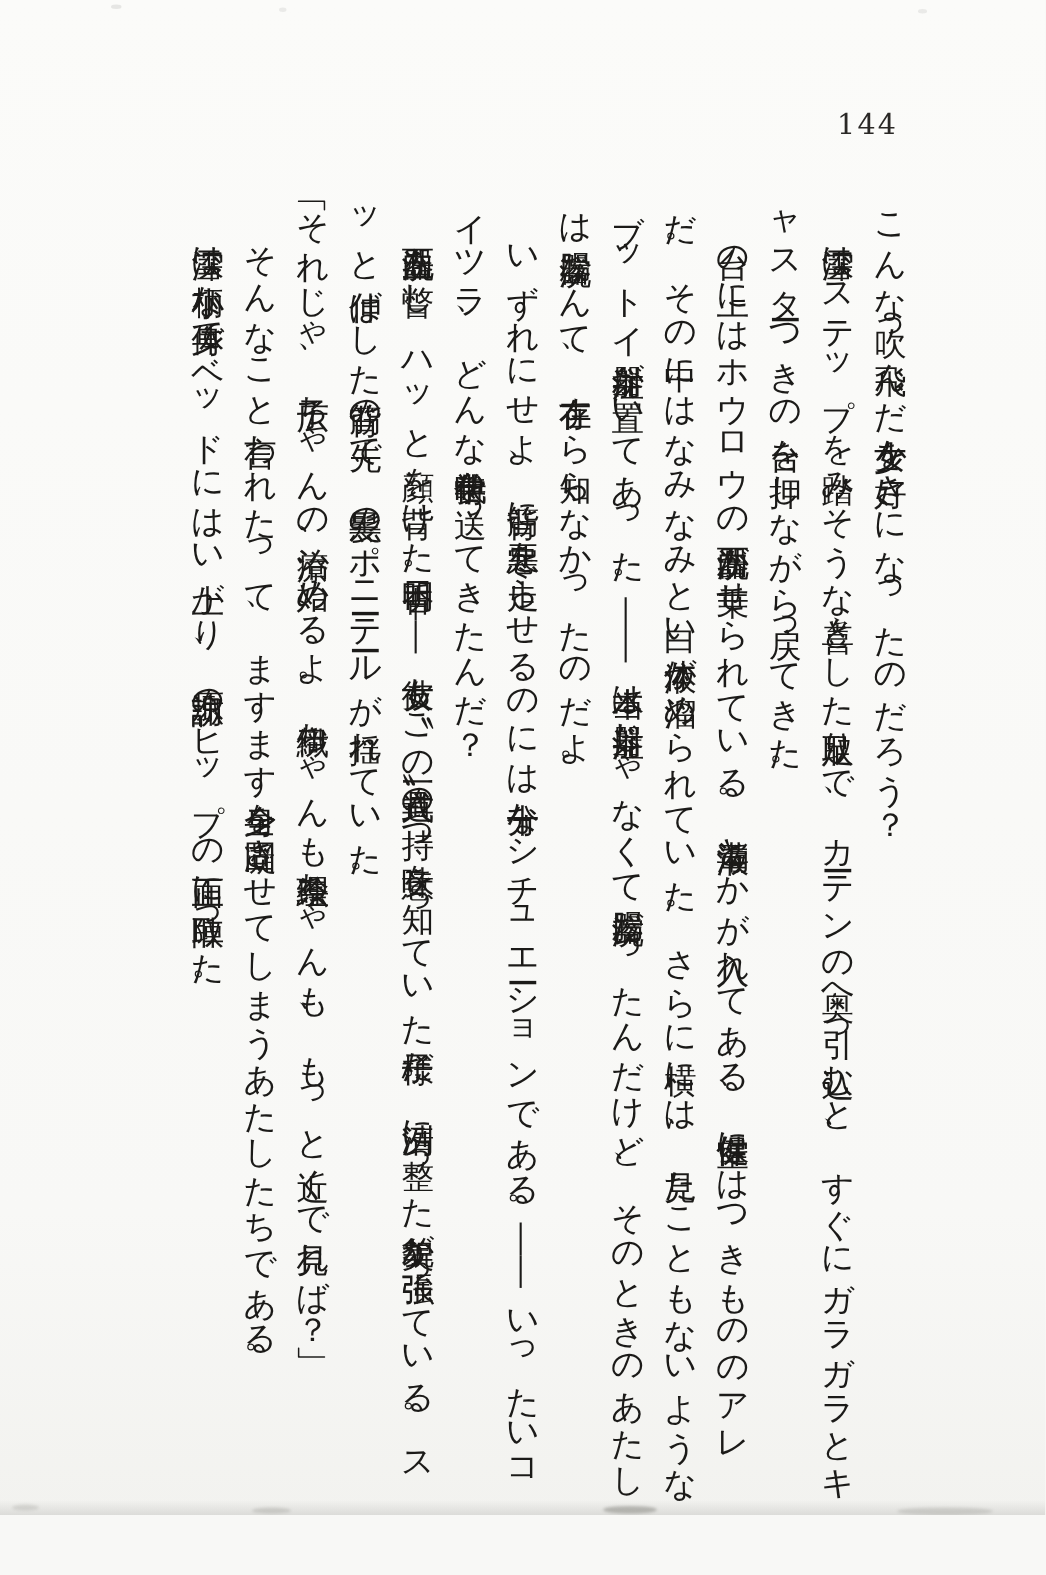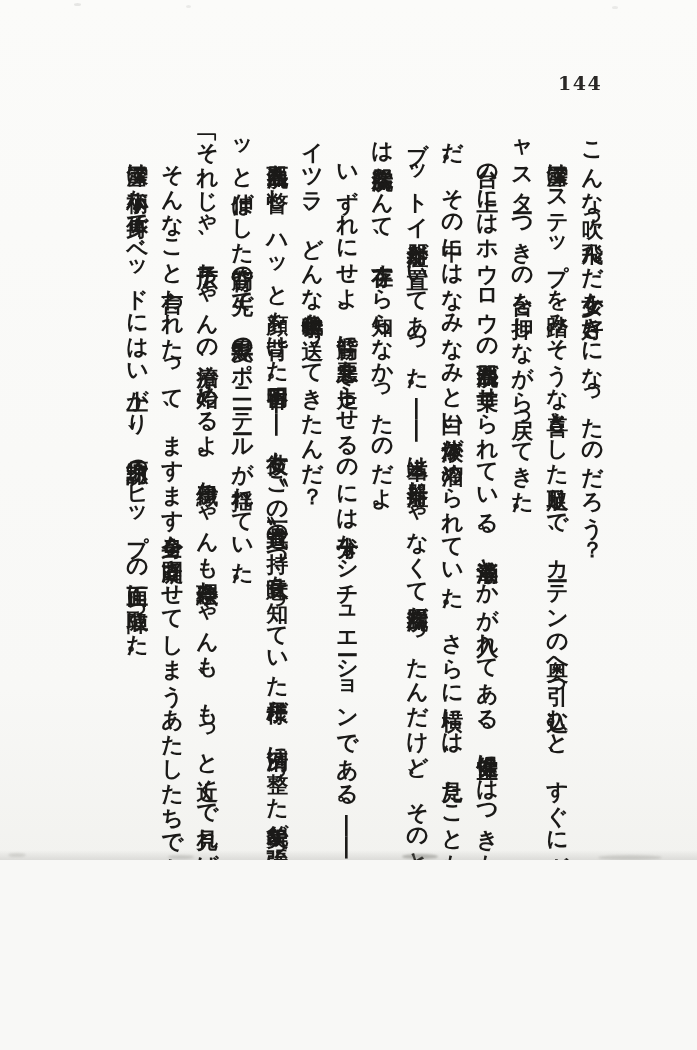--- a/index.html
+++ b/index.html
@@ -6,24 +6,23 @@
     --paper:#f8f8f6;
     --ink:#1b1a18;
   }
   html,body{margin:0;padding:0;}
   body{
     width:697px;height:1050px;
     background:var(--paper);
     font-family:"DejaVu Serif","Liberation Serif",serif;
   }
   .page{
-    position:relative;width:697px;height:860px;overflow:hidden;
+    position:relative;width:697px;height:1010px;overflow:hidden;
     background:linear-gradient(180deg,#fbfbf9 0%,var(--paper) 80%,#f2f2ef 100%);
     color:var(--ink);
-    font-weight:bold;
   }
   .page-number{
     position:absolute;top:72px;left:558px;
     font-size:19px;letter-spacing:1.5px;color:#2a2826;
   }
   .text-block{
     position:absolute;top:127px;right:87px;height:872px;
     writing-mode:vertical-rl;-webkit-writing-mode:vertical-rl;
     text-orientation:mixed;
     font-size:21.8px;line-height:35px;

